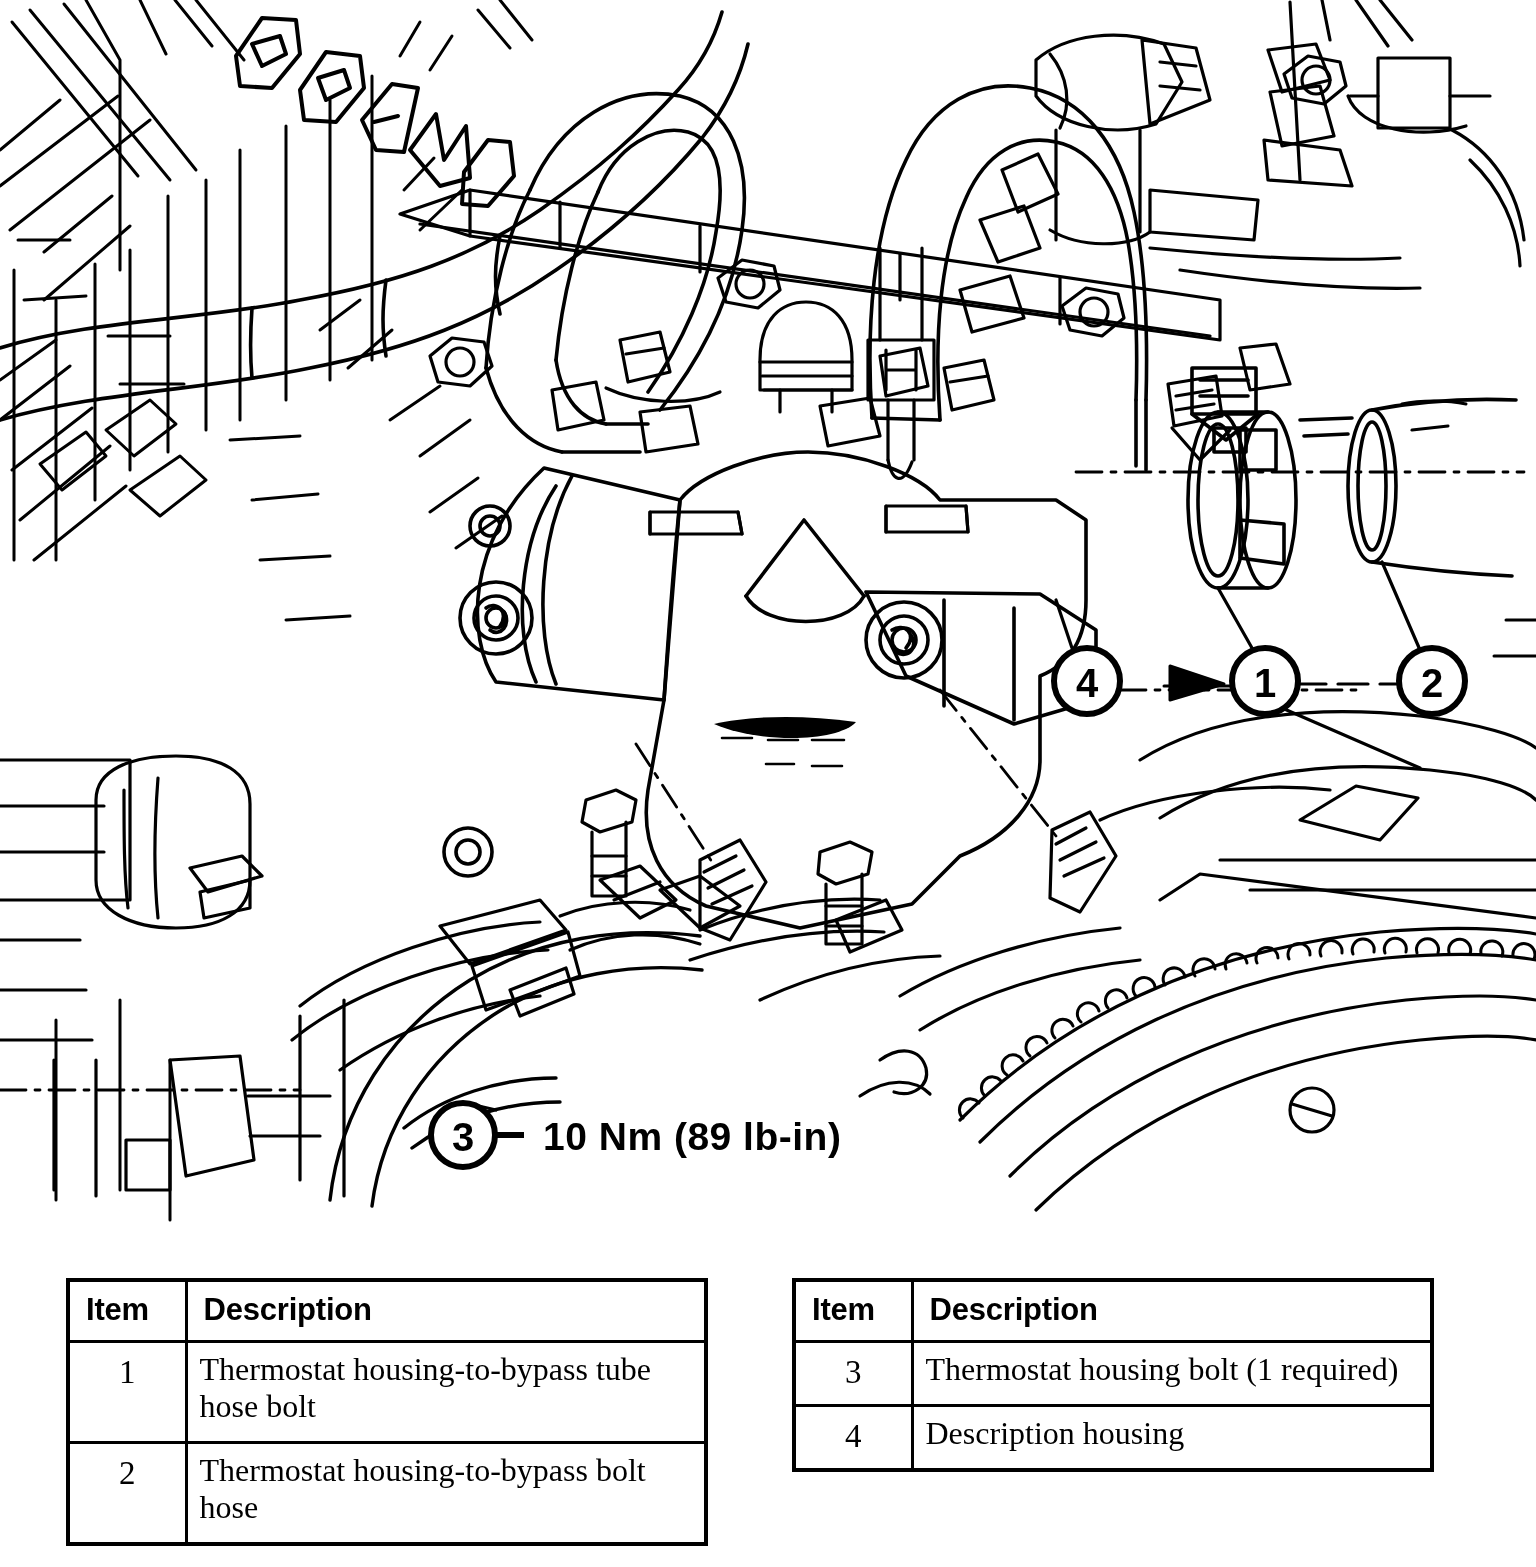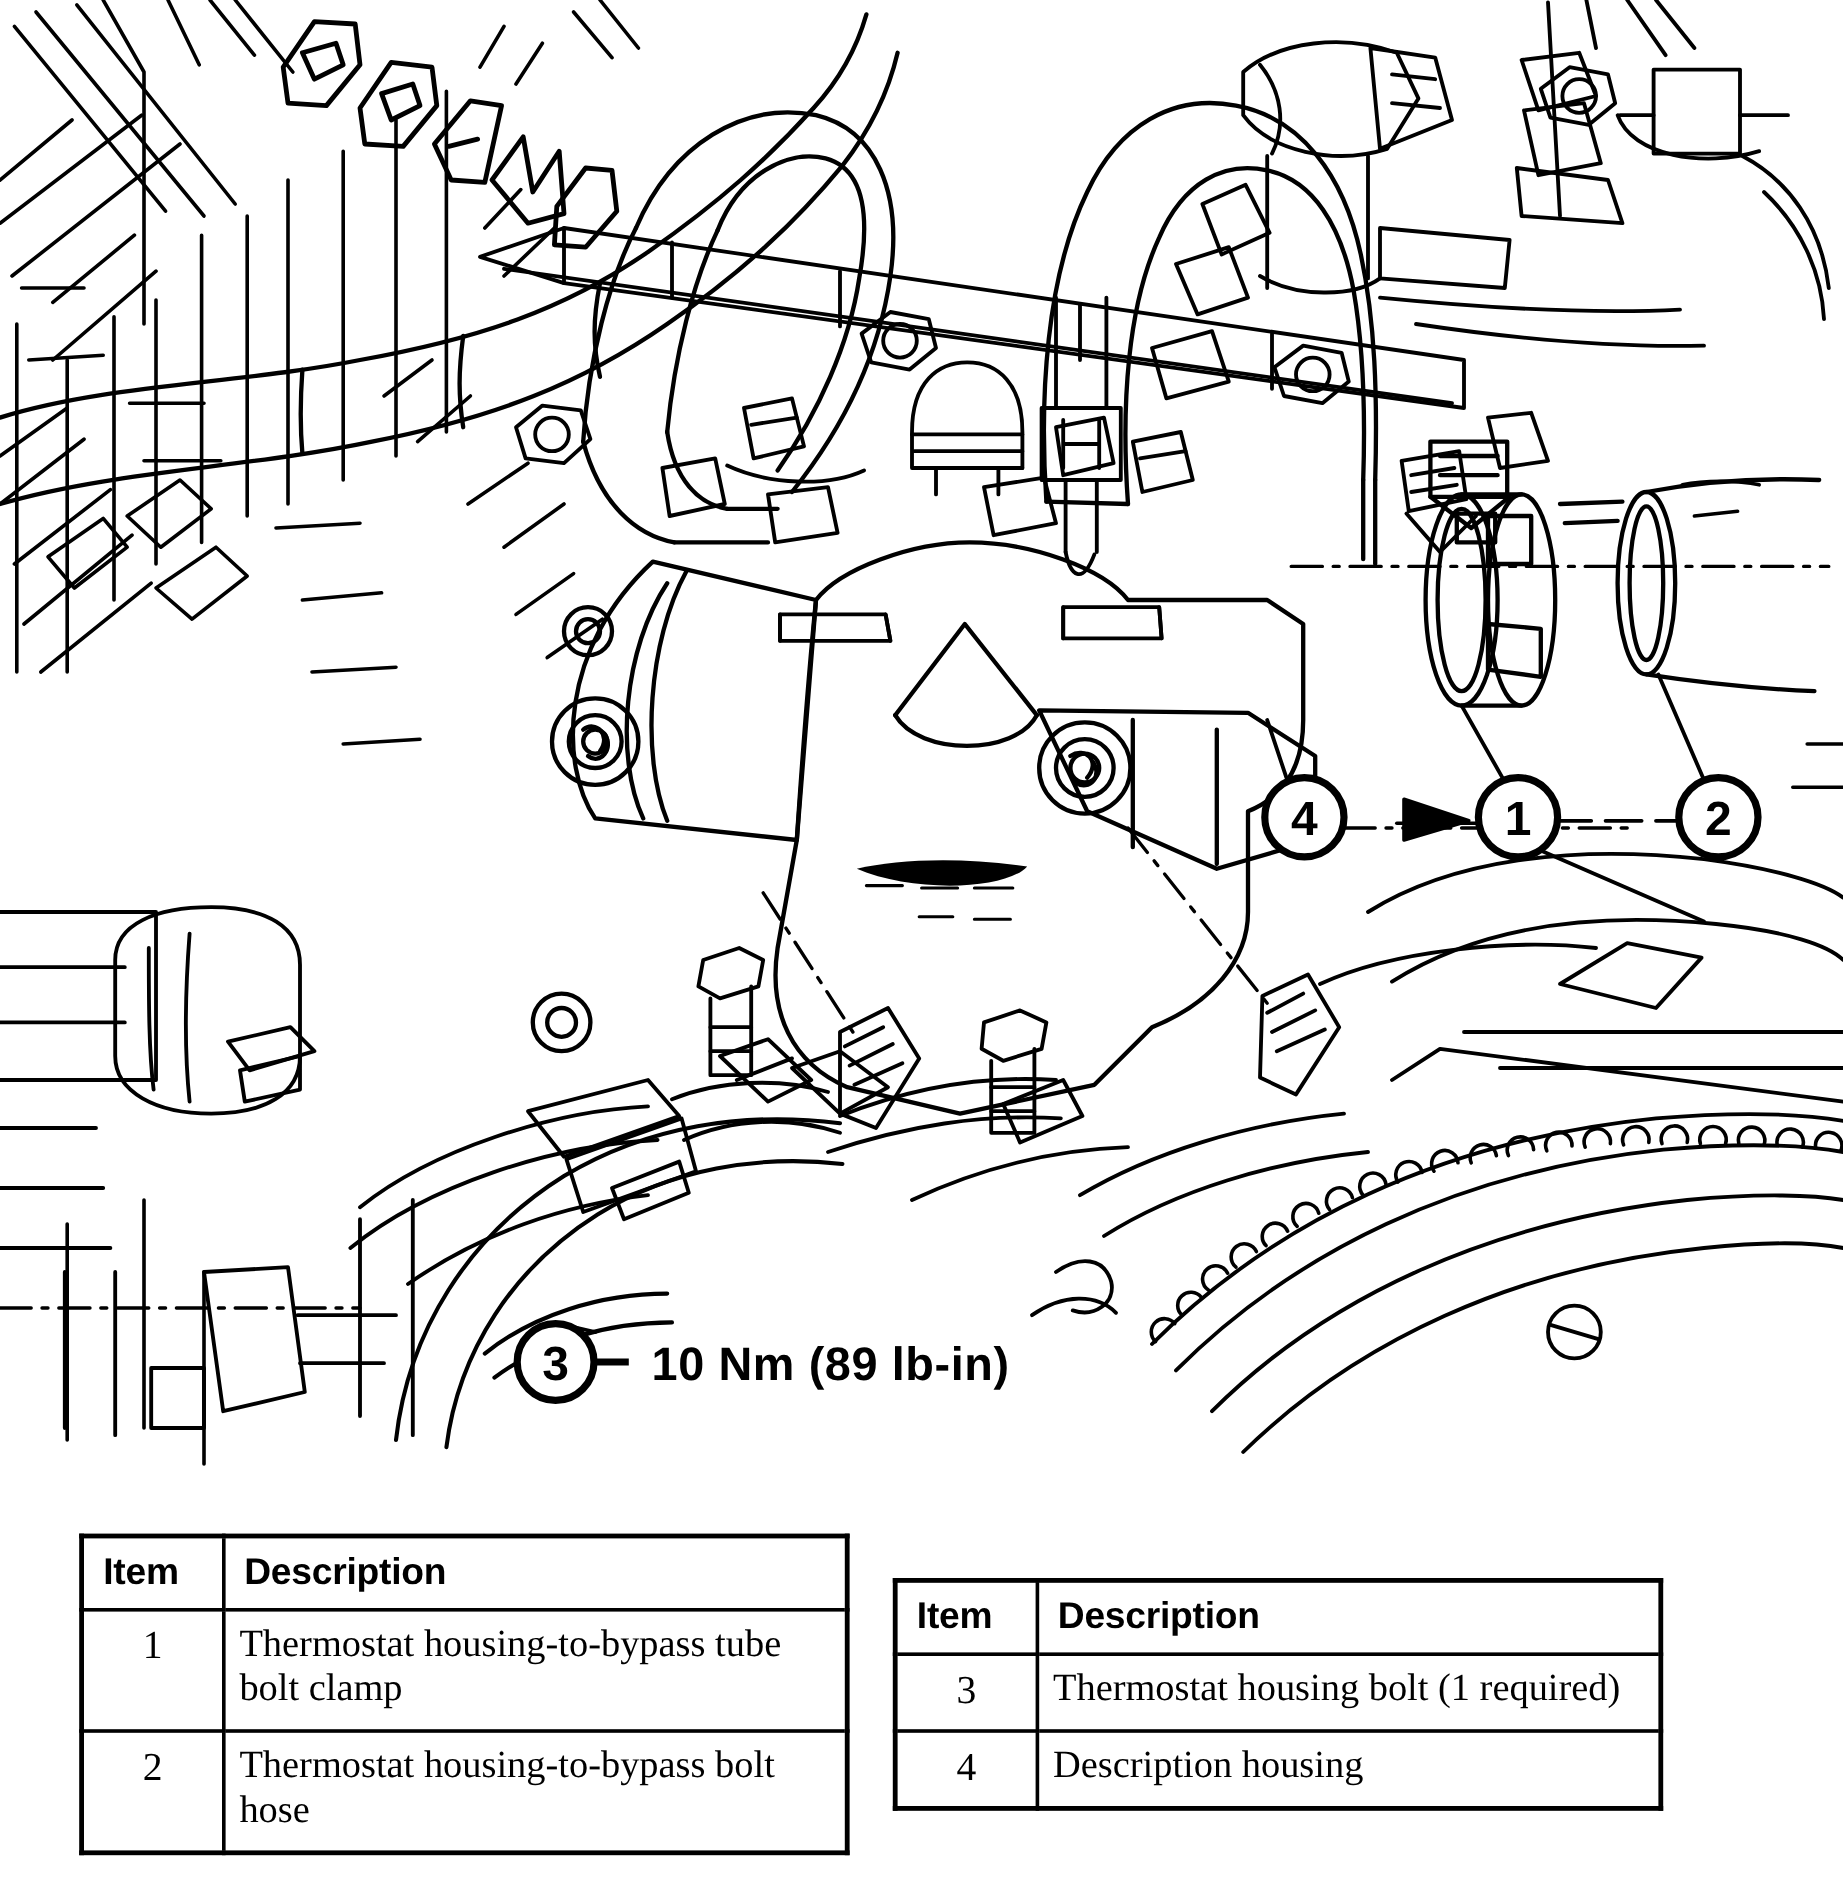--- a/index.html
+++ b/index.html
@@ -42,24 +42,23 @@
     fill: #000;
     letter-spacing: 0.5px;
   }
   
   .tables-row {
     position: absolute;
     left: 0;
     top: 1278px;
     width: 1536px;
     display: flex;
-    gap: 36px;
+    gap: 84px;
     padding-left: 66px;
     box-sizing: border-box;
-    align-items: center;
   }
   table.parts-table {
     border-collapse: collapse;
     table-layout: fixed;
     background: #fff;
     border: 4px solid #000;
   }
   table.parts-table td, table.parts-table th {
     border: 3px solid #000;
     padding: 6px 12px;
@@ -502,21 +501,21 @@
         </colgroup>
         <thead>
           <tr>
             <th>Item</th>
             <th>Description</th>
           </tr>
         </thead>
         <tbody>
           <tr>
             <td class="item-cell">1</td>
-            <td class="desc-cell">Thermostat housing-to-bypass tube bolt clamp</td>
+            <td class="desc-cell">Thermostat housing-to-bypass tube hose bolt</td>
           </tr>
           <tr>
             <td class="item-cell">2</td>
             <td class="desc-cell">Thermostat housing-to-bypass bolt hose</td>
           </tr>
         </tbody>
       </table>
     </div>
 
     <div class="tbl-wrap" id="table-right">

